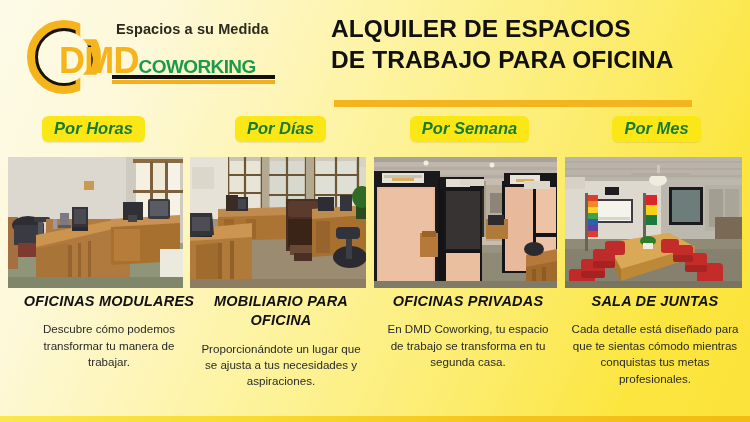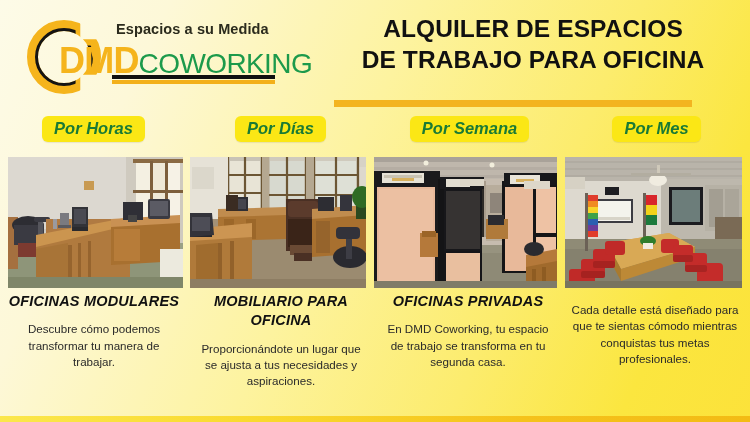--- a/index.html
+++ b/index.html
@@ -30,25 +30,25 @@
     position:absolute;left:16px;top:20px;width:58px;height:58px;border-radius:50%;
     border:3px solid #141414;box-sizing:border-box;
     clip-path:polygon(0 0,70% 0,70% 30%,100% 30%,100% 70%,70% 70%,70% 100%,0 100%);
   }
   .logo-tag{
     position:absolute;left:97px;top:13px;font-size:14.5px;font-weight:700;
     color:#2b2b1d;letter-spacing:.1px;white-space:nowrap;
   }
   .logo-main{position:absolute;left:40px;top:32px;white-space:nowrap;}
   .logo-dmd{font-size:36px;font-weight:900;color:#f5b41c;letter-spacing:-.8px;font-style:normal;}
-  .logo-cow{font-size:28px;font-weight:400;color:#1c9a4b;letter-spacing:-.6px;}
+  .logo-cow{font-size:19px;font-weight:700;color:#1c9a4b;letter-spacing:-.6px;}
   .logo-bar-black{position:absolute;left:93px;top:67px;width:163px;height:4px;background:#101010;}
   .logo-bar-gold{position:absolute;left:93px;top:72px;width:163px;height:4px;background:#f3b01b;}
 
-  .title-block{position:absolute;left:330px;top:14px;width:404px;text-align:center;}
+  .title-block{position:absolute;left:330px;top:14px;width:404px;text-align:left;}
   .title-line{
     font-size:24.5px;font-weight:900;color:#111;line-height:1.26;
     letter-spacing:.1px;white-space:nowrap;
   }
   .title-underline{position:absolute;left:3px;top:86px;width:358px;height:7px;background:#f3b420;}
 
   
   .badges{position:absolute;left:0;top:116px;width:750px;height:30px;}
   .badge-cell{position:absolute;top:0;width:187px;text-align:center;}
   .badge{
@@ -373,31 +373,32 @@
         <g fill="#a82422">
           <rect x="108" y="98" width="20" height="7" rx="2"></rect>
           <rect x="120" y="108" width="22" height="7" rx="2"></rect>
         </g>
         <rect x="0" y="124" width="177" height="7" fill="#78745f"></rect>
       </svg>
     </div>
   </div>
 
   <div class="captions">
-    <div class="cap-cell" style="left:1px;">
+    <div class="cap-cell" style="left:16px;">
       <div class="cap-title">OFICINAS MODULARES</div>
       <div class="cap-body">Descubre cómo podemos transformar tu manera de trabajar.</div>
     </div>
     <div class="cap-cell" style="left:188px;">
       <div class="cap-title">MOBILIARIO PARA OFICINA</div>
       <div class="cap-body">Proporcionándote un lugar que se ajusta a tus necesidades y aspiraciones.</div>
     </div>
     <div class="cap-cell" style="left:375px;">
       <div class="cap-title">OFICINAS PRIVADAS</div>
       <div class="cap-body">En DMD Coworking, tu espacio de trabajo se transforma en tu segunda casa.</div>
     </div>
     <div class="cap-cell" style="left:562px;">
+      <div class="cap-title">SALA DE JUNTAS</div>
       <div class="cap-body">Cada detalle está diseñado para que te sientas cómodo mientras conquistas tus metas profesionales.</div>
     </div>
   </div>
 
   <div class="bottom-bar"></div>
 </div>
 
 </body></html>

